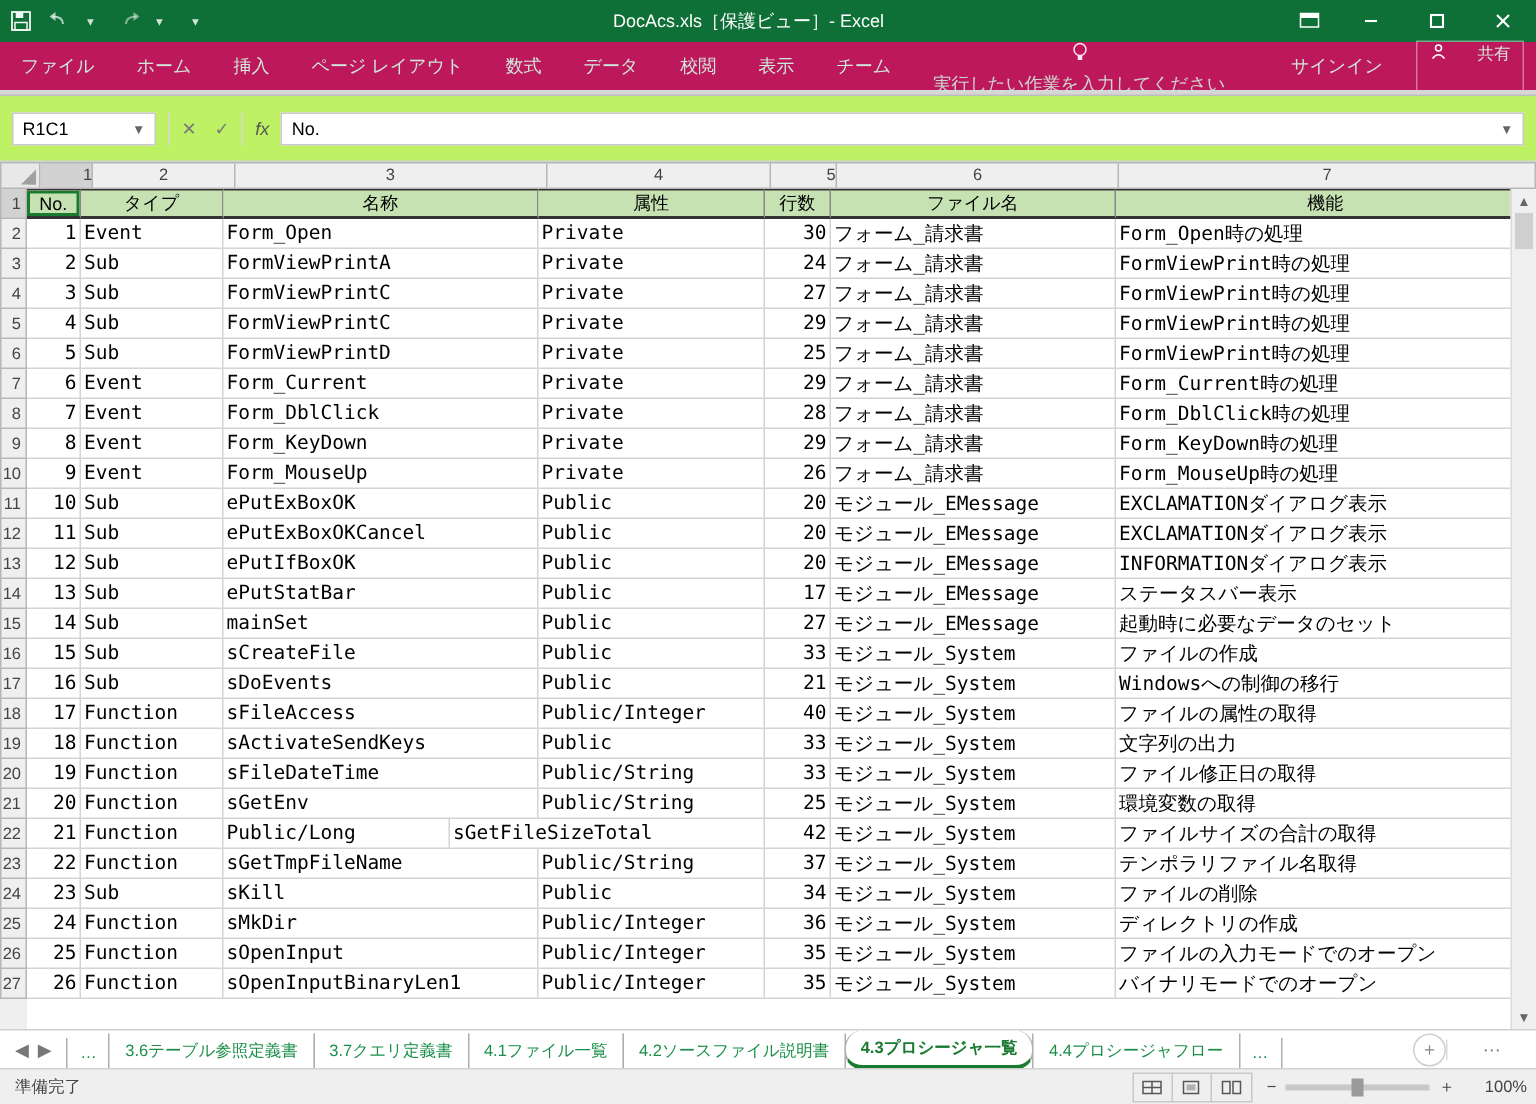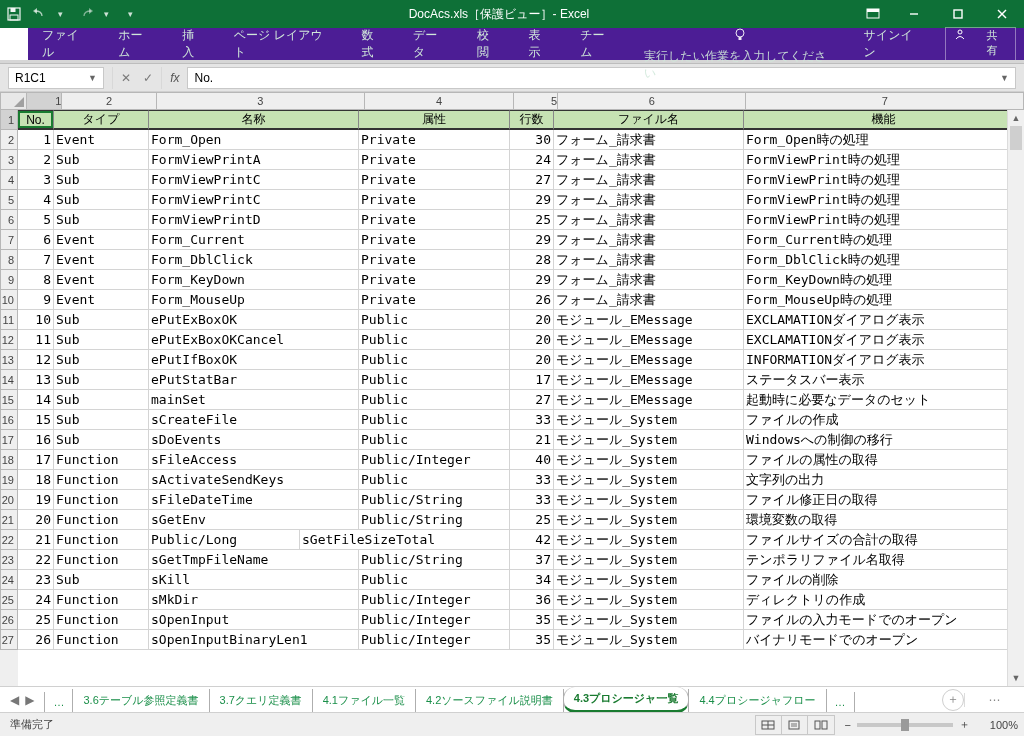--- a/index.html
+++ b/index.html
@@ -4,28 +4,28 @@
 <style>
 * { box-sizing: border-box; margin: 0; padding: 0; }
 body { font-family: "Meiryo UI", "MS PGothic", sans-serif; font-size: 12px; background: #fff; width: 1024px; height: 736px; overflow: hidden; display: flex; flex-direction: column; }
 .titlebar { background: #0e7037; height: 28px; display: flex; align-items: center; color: #fff; }
 .qat { display: flex; align-items: center; padding: 0 6px; gap: 10px; }
 .qat-icon { width: 16px; height: 16px; display: inline-flex; align-items: center; justify-content: center; opacity: 0.95; }
 .qat-arrow { width: 10px; opacity: 0.8; font-size: 9px; }
 .title-center { flex: 1; text-align: center; font-size: 12px; color: #fff; white-space: nowrap; }
 .win-controls { display: flex; }
 .win-btn { width: 44px; height: 28px; display: flex; align-items: center; justify-content: center; color: #fff; }
-.ribbon-tabs { background: #4c1d95; height: 32px; display: flex; align-items: center; color: #d0e8da; font-size: 12px; margin-left: 28px; }
+.ribbon-tabs { background: #be185d; height: 32px; display: flex; align-items: center; color: #d0e8da; font-size: 12px; }
 .ribbon-tab { padding: 0 14px; height: 32px; display: flex; align-items: center; cursor: pointer; }
 .ribbon-right { margin-left: auto; display: flex; align-items: center; }
 .tellme { display: flex; align-items: center; gap: 6px; opacity: 0.9; flex-direction: column; }
 .signin { padding: 0 14px; }
 .share-btn { display: flex; align-items: flex-start; gap: 20px; border: 1px solid rgba(255,255,255,0.4); height: 34px; padding: 0 8px; margin: 0 8px; font-size: 11px; }
 .ribbon-divider { background: #d6d6d6; height: 4px; border-bottom: 1px solid #bdbdbd; }
-.formula-row { display: flex; align-items: center; height: 28px; border-bottom: 1px solid #d0d0d0; background: #e5e5e5; }
+.formula-row { display: flex; align-items: center; height: 44px; border-bottom: 1px solid #d0d0d0; background: #bef264; }
 .namebox { width: 96px; border: 1px solid #c8c8c8; height: 22px; margin: 0 8px; display: flex; align-items: center; padding: 0 6px; font-size: 12px; background: #fff; }
 .namebox-arrow { margin-left: auto; opacity: 0.6; font-size: 9px; }
 .fx-actions { display: flex; align-items: center; gap: 12px; color: #7a7a7a; padding: 0 8px; border-left: 1px solid #d8d8d8; border-right: 1px solid #d8d8d8; height: 22px; }
 .fx-label { font-style: italic; padding: 0 8px; color: #555; }
 .formula-input { flex: 1; border: 1px solid #c8c8c8; height: 22px; margin-right: 8px; padding: 0 6px; background: #fff; display: flex; align-items: center; }
 .formula-end-arrow { margin-left: auto; font-size: 9px; opacity: 0.6; }
 .sheet-area { flex: 1; display: flex; flex-direction: column; overflow: hidden; position: relative; }
 .col-headers { display: flex; height: 18px; background: #efefef; font-size: 11px; color: #444; }
 .select-all { width: 27px; border: 1px solid #b7b7b7; background: #e8e8e8; position: relative; }
 .select-all::after { content: ""; position: absolute; right: 2px; bottom: 2px; border: 5px solid transparent; border-right-color: #a0a0a0; border-bottom-color: #a0a0a0; width: 0; height: 0; }

